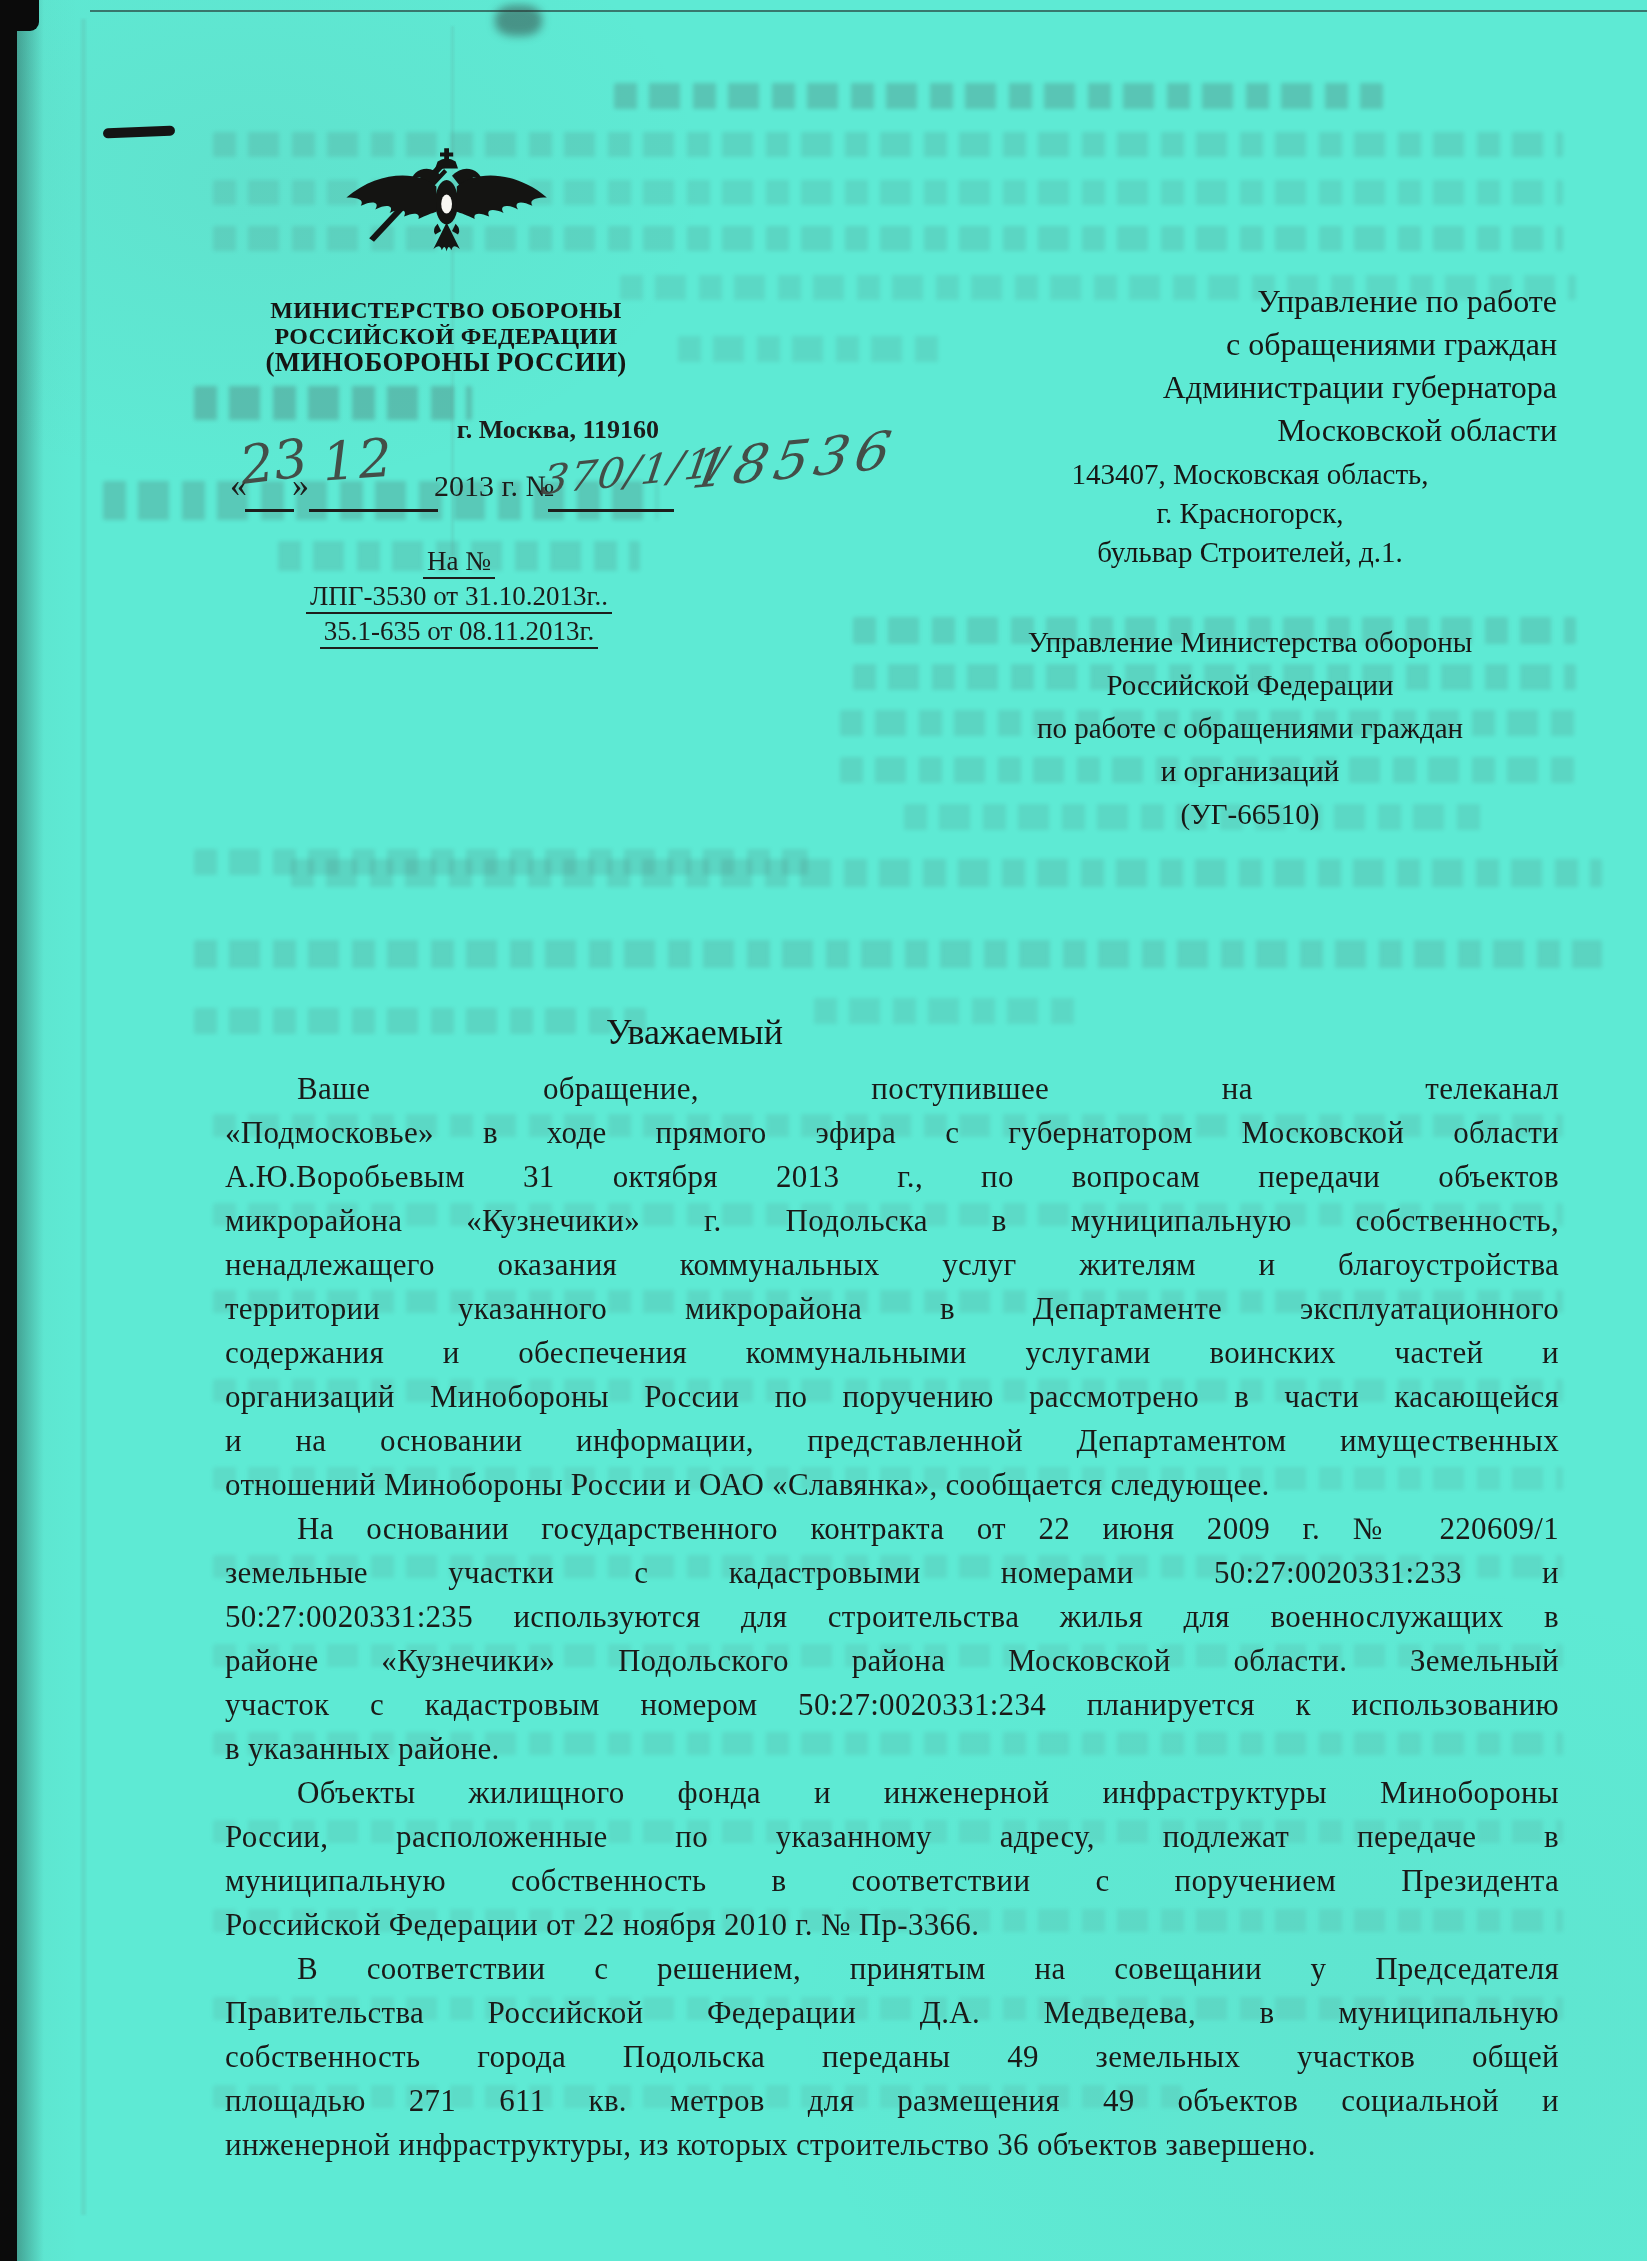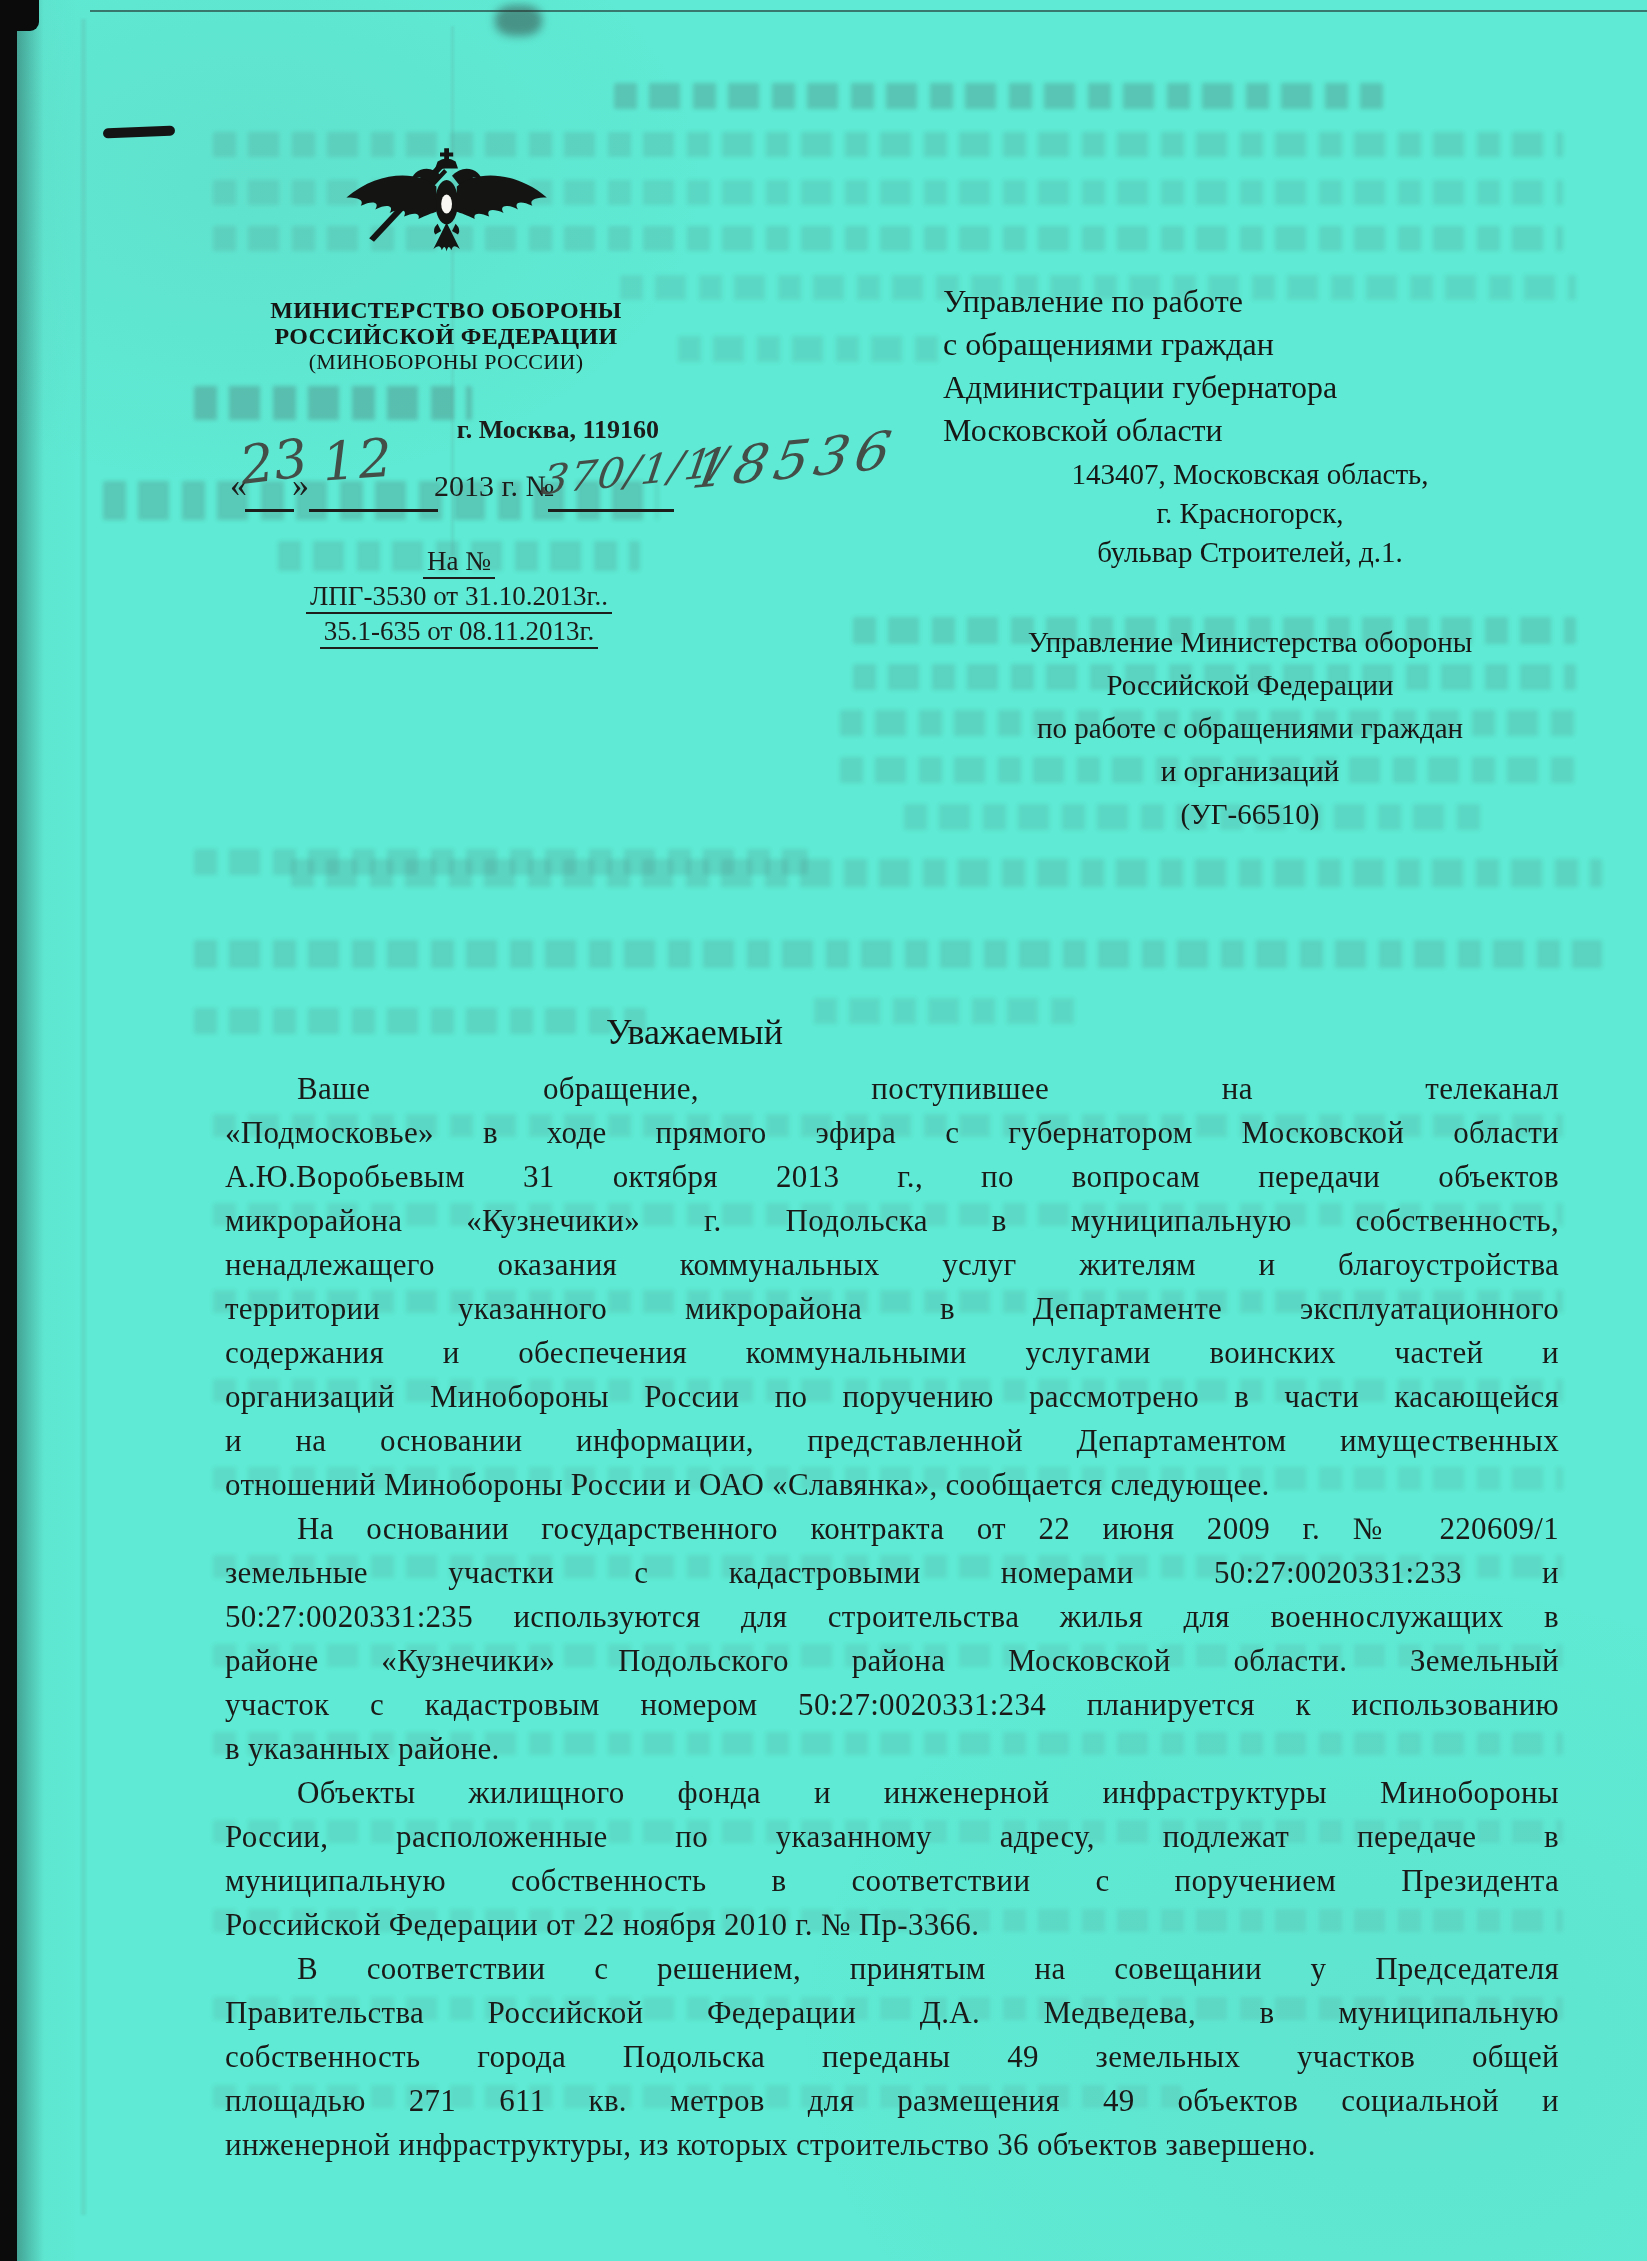--- a/index.html
+++ b/index.html
@@ -22,35 +22,35 @@
   .bleed{position:absolute;filter:blur(1.9px);border-radius:2.6px;
     background:repeating-linear-gradient(90deg,
       rgba(72,72,74,.85) 0px, rgba(72,72,74,.85) 23px,
       transparent 23px, transparent 35px,
       rgba(72,72,74,.85) 35px, rgba(72,72,74,.85) 66px,
       transparent 66px, transparent 79px);}
   
   .emblem{position:absolute;left:338px;top:147px;width:216px;height:111px;}
   .org{position:absolute;left:233px;top:297px;width:426px;text-align:center;
        font-weight:bold;font-size:24px;line-height:26px;letter-spacing:0.3px;color:#151513;}
-  .org .paren{font-weight:normal;font-size:22px;}
+  .org .paren{font-weight:bold;font-size:27px;}
   .city{position:absolute;left:233px;top:415px;width:426px;text-align:right;font-size:26px;color:#1c1c1a;font-weight:bold;}
   .dl-quote{position:absolute;top:466px;font-size:34px;color:#1d1d1b;}
   .dl-label{position:absolute;left:434px;top:469px;font-size:30px;color:#1d1d1b;}
   .uline{position:absolute;height:2.6px;background:#1e1e1c;top:509px;}
   .hw{position:absolute;font-family:"DejaVu Serif",serif;font-style:italic;color:#413e39;opacity:.9;}
   .hw-day{left:240px;top:431px;font-size:53px;transform:rotate(-7deg);}
   .hw-month{left:322px;top:429px;font-size:53px;transform:rotate(-4deg);letter-spacing:2.6px;}
   .hw-num{left:544px;top:447px;font-size:41px;transform:skewX(-14deg) rotate(-6deg);letter-spacing:1.3px;}
   .hw-tail{left:696px;top:429px;font-size:53px;transform:skewX(-16deg) rotate(-6deg);letter-spacing:5.8px;}
   .refblock{position:absolute;left:265px;top:545px;width:388px;text-align:center;font-size:27px;line-height:32px;color:#1b1b19;}
   .refblock .rline{display:inline-block;border-bottom:2.6px solid #1e1e1c;padding:0 3.9px 0 3.9px;margin-bottom:1px;}
   .refblock div{line-height:32px;}
   
-  .recip1{position:absolute;left:943px;top:280px;width:614px;text-align:left;font-size:32px;line-height:43px;color:#171715;}
+  .recip1{position:absolute;left:943px;top:280px;width:614px;text-align:right;font-size:32px;line-height:43px;color:#171715;}
   .recip1-addr{position:absolute;left:943px;top:455px;width:614px;text-align:center;font-size:29px;line-height:39px;color:#171715;}
   .recip2{position:absolute;left:943px;top:621px;width:614px;text-align:center;font-size:29px;line-height:43px;color:#171715;}
   
   .salutation{position:absolute;left:606px;top:986px;font-size:36px;color:#161614;margin-top:25px;}
   .body{position:absolute;left:216px;top:1067px;width:1334px;font-size:31px;color:#1a1a18;margin-left:9px;}
   .bline{height:44px;line-height:44px;text-align:justify;text-align-last:justify;letter-spacing:0.3px;white-space:normal;}
   .bline.first{text-indent:72px;}
   .bline.last{text-align-last:left;}
 </style>
 </head>

